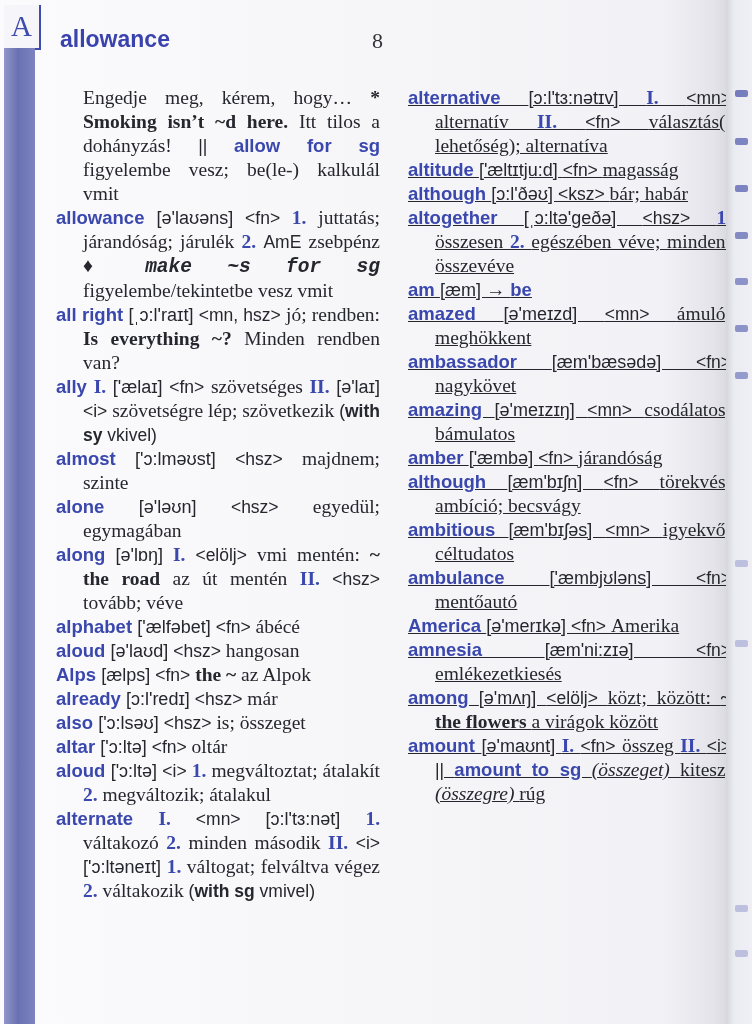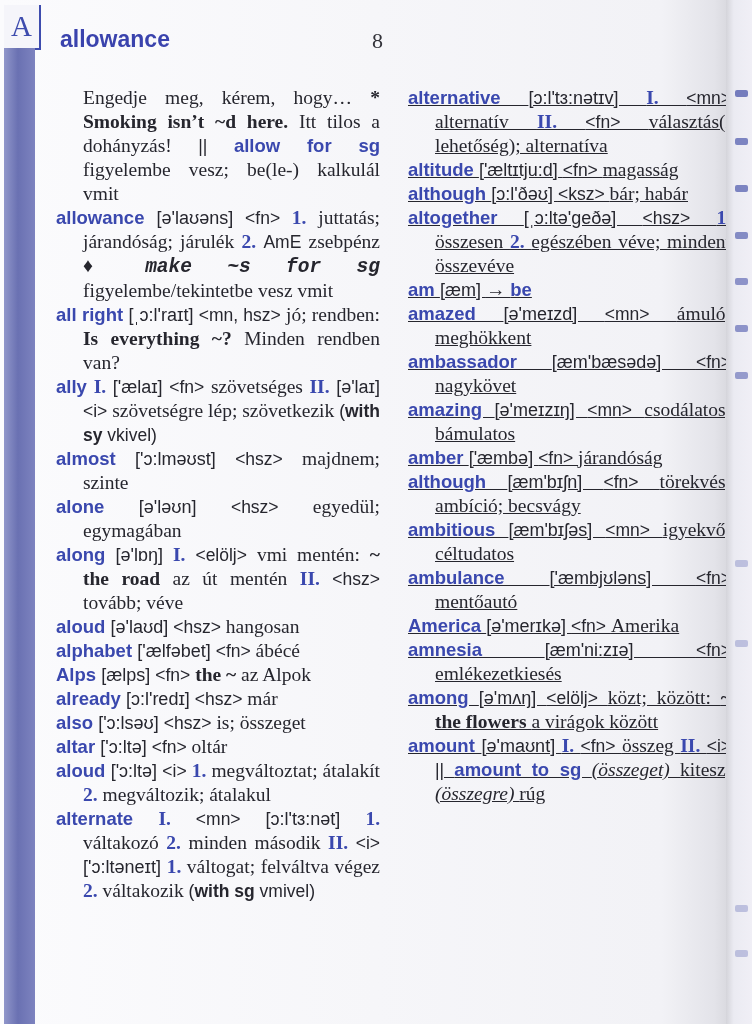--- a/index.html
+++ b/index.html
@@ -56,22 +56,22 @@
   <span class="pagenum">8</span>
 
   <div class="col col-left" id="col-left">
       <p class="entry cont"><span class="de">Engedje meg, kérem, hogy… </span><span class="ex">* Smoking isn’t ~d here. </span><span class="de">Itt tilos a dohányzás! </span><span class="sn">|| </span><span class="cr">allow for sg </span><span class="de">figyelembe vesz; be(le-) kalkulál vmit</span></p>
       <p class="entry"><span class="hw">allowance </span><span class="pr">[ə'laʊəns] </span><span class="gr">&lt;fn&gt; </span><span class="nb">1. </span><span class="de">juttatás; járandóság; járulék </span><span class="nb">2. </span><span class="sn">AmE </span><span class="de">zsebpénz </span><span class="dm">♦ </span><span class="exi">make ~s for sg </span><span class="de">figyelembe/tekintetbe vesz vmit</span></p>
       <p class="entry"><span class="hw">all right </span><span class="pr">[ˌɔ:l'raɪt] </span><span class="gr">&lt;mn, hsz&gt; </span><span class="de">jó; rendben: </span><span class="ex">Is everything ~? </span><span class="de">Minden rendben van?</span></p>
       <p class="entry"><span class="hw">ally </span><span class="nb">I. </span><span class="pr">['ælaɪ] </span><span class="gr">&lt;fn&gt; </span><span class="de">szövetséges </span><span class="nb">II. </span><span class="pr">[ə'laɪ] </span><span class="gr">&lt;i&gt; </span><span class="de">szövetségre lép; szövetkezik </span><span class="sn">(</span><span class="bs">with sy </span><span class="sn">vkivel)</span></p>
       <p class="entry"><span class="hw">almost </span><span class="pr">['ɔ:lməʊst] </span><span class="gr">&lt;hsz&gt; </span><span class="de">majdnem; szinte</span></p>
       <p class="entry"><span class="hw">alone </span><span class="pr">[ə'ləʊn] </span><span class="gr">&lt;hsz&gt; </span><span class="de">egyedül; egymagában</span></p>
       <p class="entry"><span class="hw">along </span><span class="pr">[ə'lɒŋ] </span><span class="nb">I. </span><span class="gr">&lt;elölj&gt; </span><span class="de">vmi mentén: </span><span class="ex">~ the road </span><span class="de">az út mentén </span><span class="nb">II. </span><span class="gr">&lt;hsz&gt; </span><span class="de">tovább; véve</span></p>
+      <p class="entry"><span class="hw">alphabet </span><span class="pr">['ælfəbet] </span><span class="gr">&lt;fn&gt; </span><span class="de">ábécé</span></p>
       <p class="entry"><span class="hw">aloud </span><span class="pr">[ə'laʊd] </span><span class="gr">&lt;hsz&gt; </span><span class="de">hangosan</span></p>
-      <p class="entry"><span class="hw">alphabet </span><span class="pr">['ælfəbet] </span><span class="gr">&lt;fn&gt; </span><span class="de">ábécé</span></p>
       <p class="entry"><span class="hw">Alps </span><span class="pr">[ælps] </span><span class="gr">&lt;fn&gt; </span><span class="ex">the ~ </span><span class="de">az Alpok</span></p>
       <p class="entry"><span class="hw">already </span><span class="pr">[ɔ:l'redɪ] </span><span class="gr">&lt;hsz&gt; </span><span class="de">már</span></p>
       <p class="entry"><span class="hw">also </span><span class="pr">['ɔ:lsəʊ] </span><span class="gr">&lt;hsz&gt; </span><span class="de">is; összeget</span></p>
       <p class="entry"><span class="hw">altar </span><span class="pr">['ɔ:ltə] </span><span class="gr">&lt;fn&gt; </span><span class="de">oltár</span></p>
       <p class="entry"><span class="hw">aloud </span><span class="pr">['ɔ:ltə] </span><span class="gr">&lt;i&gt; </span><span class="nb">1. </span><span class="de">megváltoztat; átalakít </span><span class="nb">2. </span><span class="de">megváltozik; átalakul</span></p>
       <p class="entry"><span class="hw">alternate </span><span class="nb">I. </span><span class="gr">&lt;mn&gt; </span><span class="pr">[ɔ:l'tɜ:nət] </span><span class="nb">1. </span><span class="de">váltakozó </span><span class="nb">2. </span><span class="de">minden második </span><span class="nb">II. </span><span class="gr">&lt;i&gt; </span><span class="pr">['ɔ:ltəneɪt] </span><span class="nb">1. </span><span class="de">váltogat; felváltva végez </span><span class="nb">2. </span><span class="de">váltakozik </span><span class="sn">(</span><span class="bs">with sg </span><span class="sn">vmivel)</span></p>
     </div>
   <div class="col col-right" id="col-right">
       <p class="entry"><span class="hw">alternative </span><span class="pr">[ɔ:l'tɜ:nətɪv] </span><span class="nb">I. </span><span class="gr">&lt;mn&gt; </span><span class="de">alternatív </span><span class="nb">II. </span><span class="gr">&lt;fn&gt; </span><span class="de">választás(i lehetőség); alternatíva</span></p>
       <p class="entry"><span class="hw">altitude </span><span class="pr">['æltɪtju:d] </span><span class="gr">&lt;fn&gt; </span><span class="de">magasság</span></p>

